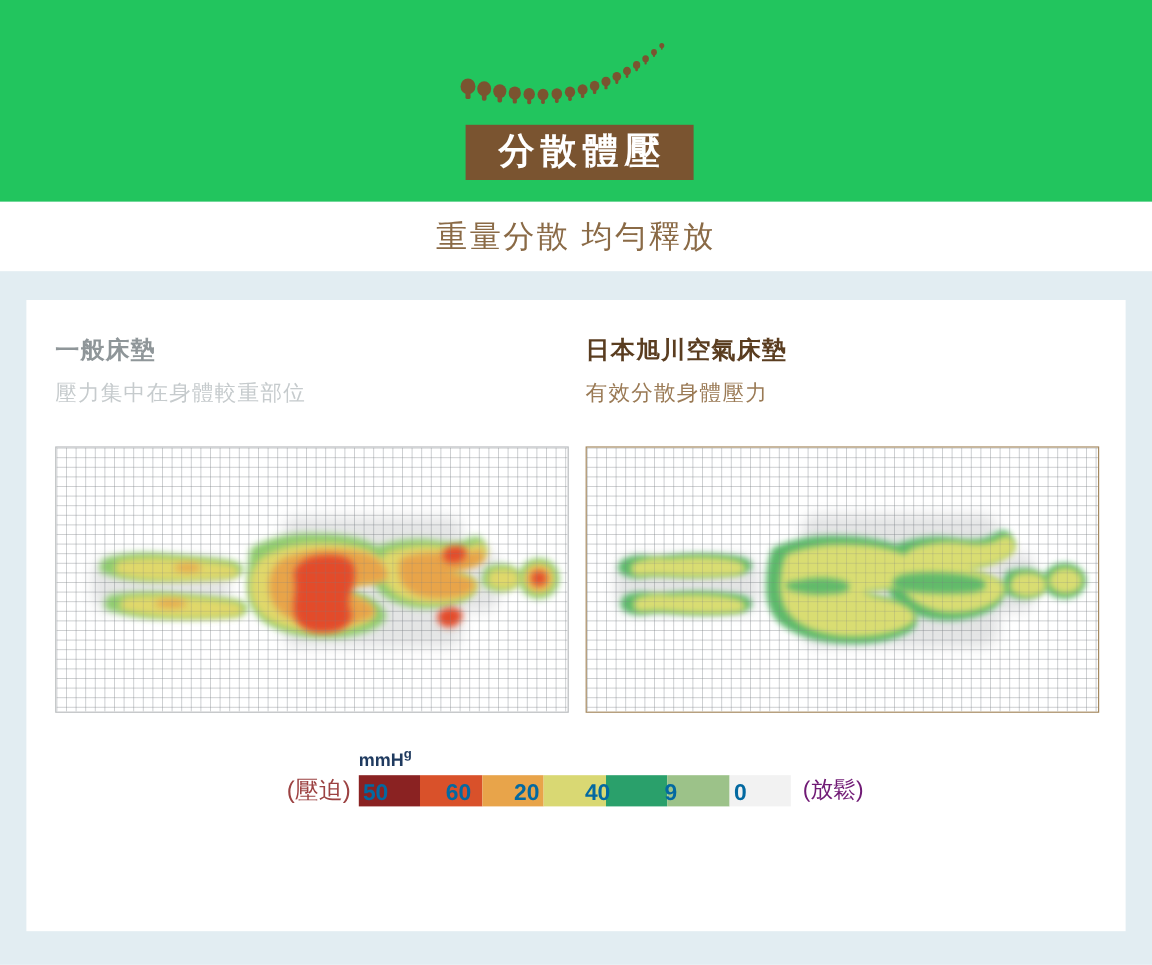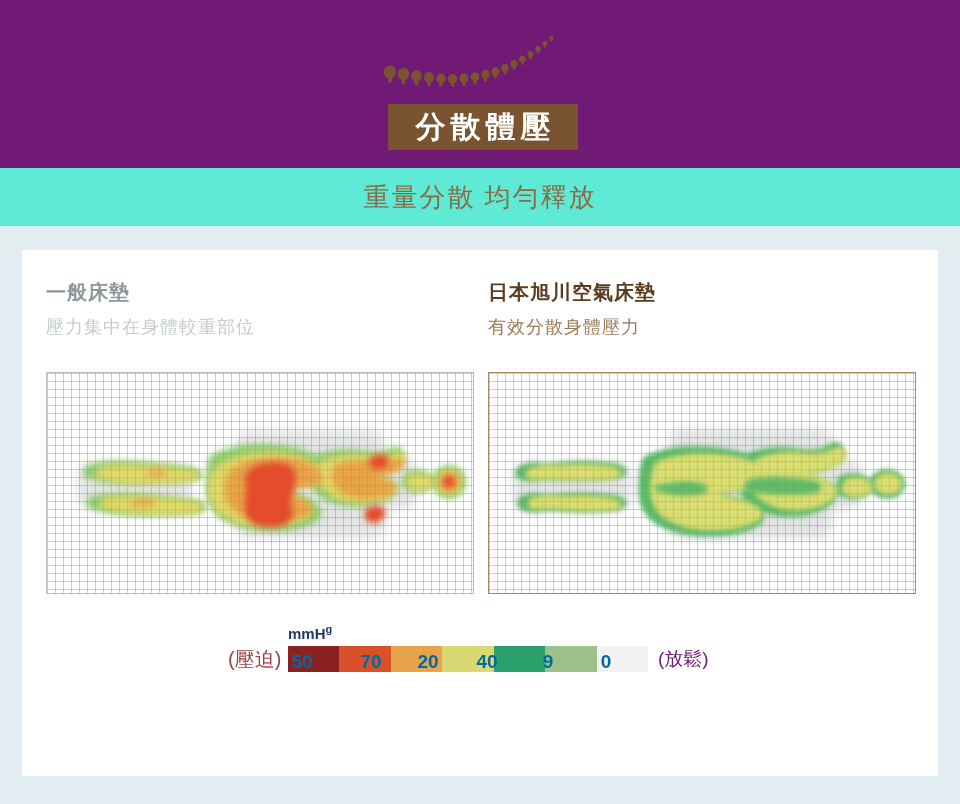--- a/index.html
+++ b/index.html
@@ -13,21 +13,21 @@
     font-family: "Liberation Sans", "DejaVu Sans", sans-serif;
     overflow: hidden;
     position: relative;
   }
 
   
   .hero {
     position: relative;
     width: 960px;
     height: 168px;
-    background: #701a75;
+    background: #22c55e;
   }
   .spine-deco {
     position: absolute;
     left: 382px;
     top: 28px;
     width: 200px;
     height: 62px;
   }
   .badge {
     position: absolute;
@@ -46,21 +46,21 @@
     font-weight: bold;
     letter-spacing: 5px;
     text-indent: 5px;
     line-height: 1;
   }
 
   
   .subtitle-band {
     width: 960px;
     height: 58px;
-    background: #5eead4;
+    background: #ffffff;
     display: flex;
     align-items: center;
     justify-content: center;
   }
   .subtitle-text {
     color: #8a6a46;
     font-size: 26px;
     letter-spacing: 2px;
     line-height: 1;
   }
@@ -141,21 +141,21 @@
     background-image:
       linear-gradient(to right, rgba(120,125,130,0.22) 1px, transparent 1px),
       linear-gradient(to bottom, rgba(120,125,130,0.22) 1px, transparent 1px);
     background-size: 8px 8px;
     pointer-events: none;
   }
 
   
   .legend {
     position: absolute;
-    left: 0;
+    left: 11px;
     top: 372px;
     width: 748px;
     height: 96px;
   }
   .legend-inner {
     position: absolute;
     left: 206px;
     top: 0;
     width: 510px;
     height: 96px;
@@ -458,21 +458,21 @@
           <div class="swatch" style="background:#2aa06b"></div>
           <div class="swatch" style="background:#9cc289"></div>
           <div class="swatch" style="background:#f2f2f2"></div>
         </div>
 
         <span class="legend-right-label">(放鬆)</span>
       </div>
 
       <div class="ticks">
         <span class="tick" style="left:14px">50</span>
-        <span class="tick" style="left:83px">70</span>
+        <span class="tick" style="left:83px">60</span>
         <span class="tick" style="left:140px">20</span>
         <span class="tick" style="left:199px">40</span>
         <span class="tick" style="left:260px">9</span>
         <span class="tick" style="left:318px">0</span>
       </div>
 
     </div>
   </div>
 
 </div>

